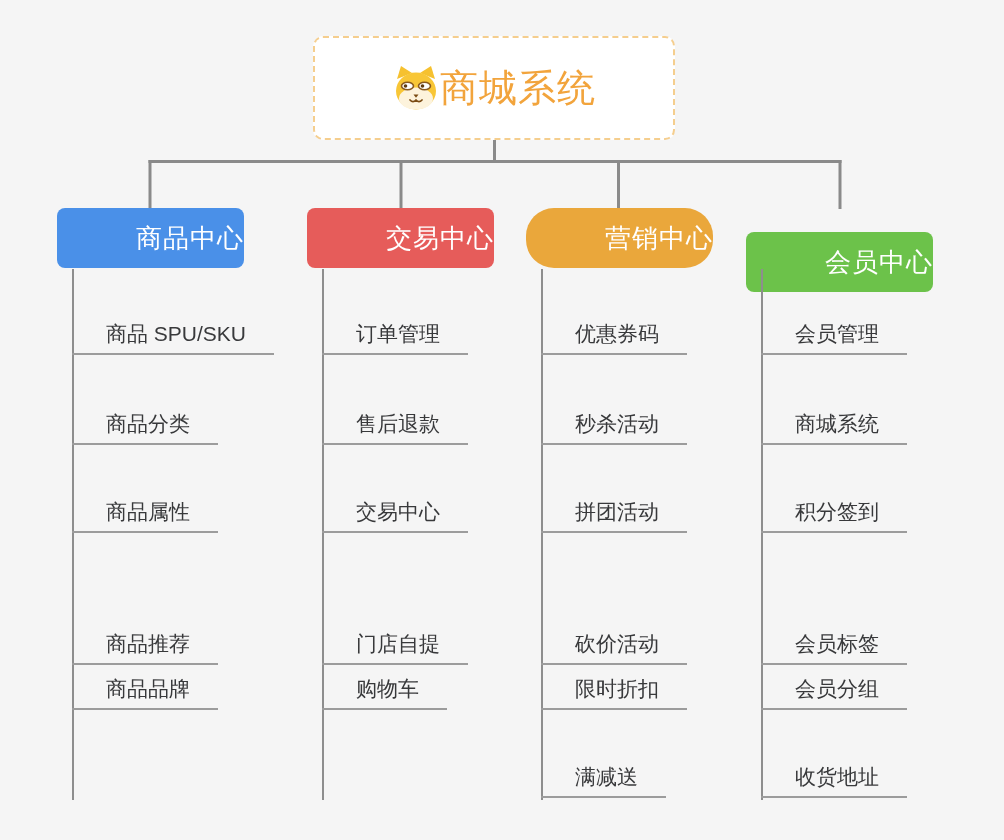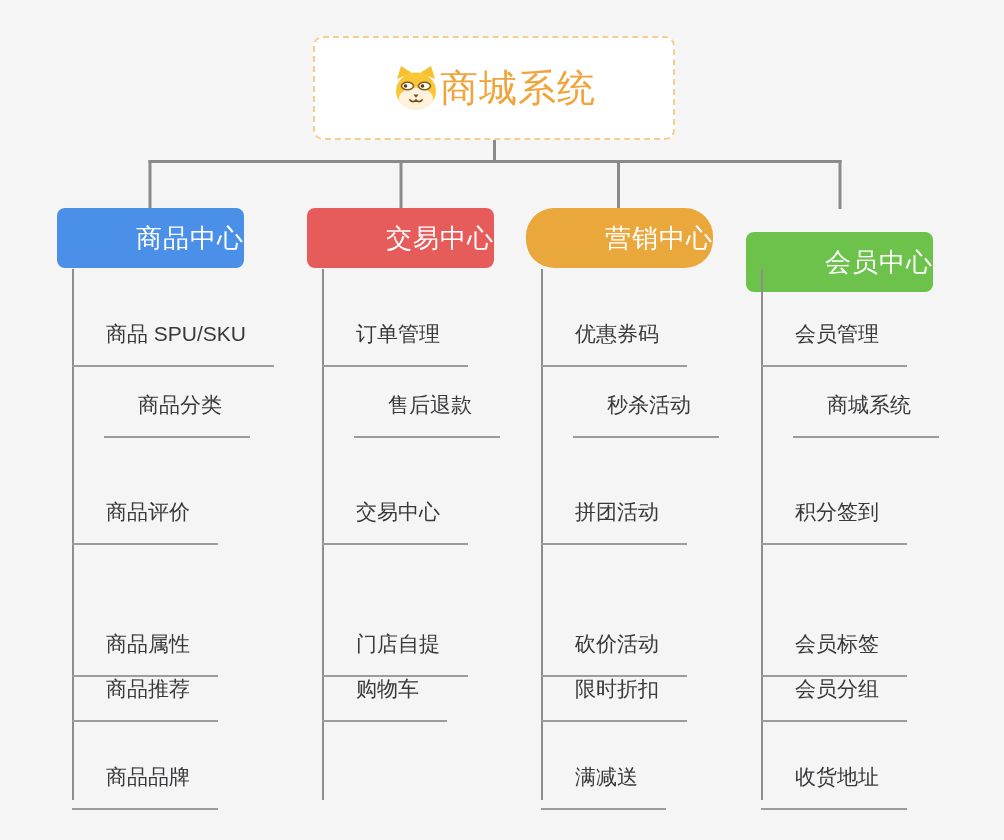--- a/index.html
+++ b/index.html
@@ -43,27 +43,27 @@
   .column{position:absolute;top:269px;width:280px;height:540px;}
   .col-0{left:72px;}
   .col-1{left:322px;}
   .col-2{left:541px;}
   .col-3{left:761px;}
   .spine{
     position:absolute;left:0;top:0;width:2px;height:531px;background:#8E8E8E;
   }
   .leaf{
     position:absolute;left:0;height:36px;line-height:34px;
-    padding:0 28px 12px 34px;
+    padding:0 28px 0 34px;
     border-bottom:2px solid #9C9C9C;
     font-size:21px;color:#38393B;white-space:nowrap;
     display:inline-block;
   }
   .leaf:nth-of-type(2){top:48px;}
-  .leaf:nth-of-type(3){top:119px;margin-left:32px;}
+  .leaf:nth-of-type(3){top:138px;}
   .leaf:nth-of-type(4){top:226px;}
   .leaf:nth-of-type(5){top:314px;margin-top:44px;}
   .leaf:nth-of-type(6){top:403px;}
   .leaf:nth-of-type(7){top:491px;}
 </style>
 </head>
 <body>
 
 <div class="canvas">
 
@@ -104,21 +104,20 @@
     <span>营销中心</span>
   </div>
   <div class="branch-node branch-3" style="background: rgb(108, 194, 74);">
     <span>会员中心</span>
   </div>
 
   <div class="column col-0">
     <div class="spine"></div>
     <div class="leaf"><span>商品 SPU/SKU</span></div>
     <div class="leaf"><span>商品分类</span></div>
-    <div class="leaf"><span>商品评价</span></div>
     <div class="leaf"><span>商品属性</span></div>
     <div class="leaf"><span>商品推荐</span></div>
     <div class="leaf"><span>商品品牌</span></div>
   </div>
 
   <div class="column col-1">
     <div class="spine"></div>
     <div class="leaf"><span>订单管理</span></div>
     <div class="leaf"><span>售后退款</span></div>
     <div class="leaf"><span>交易中心</span></div>

